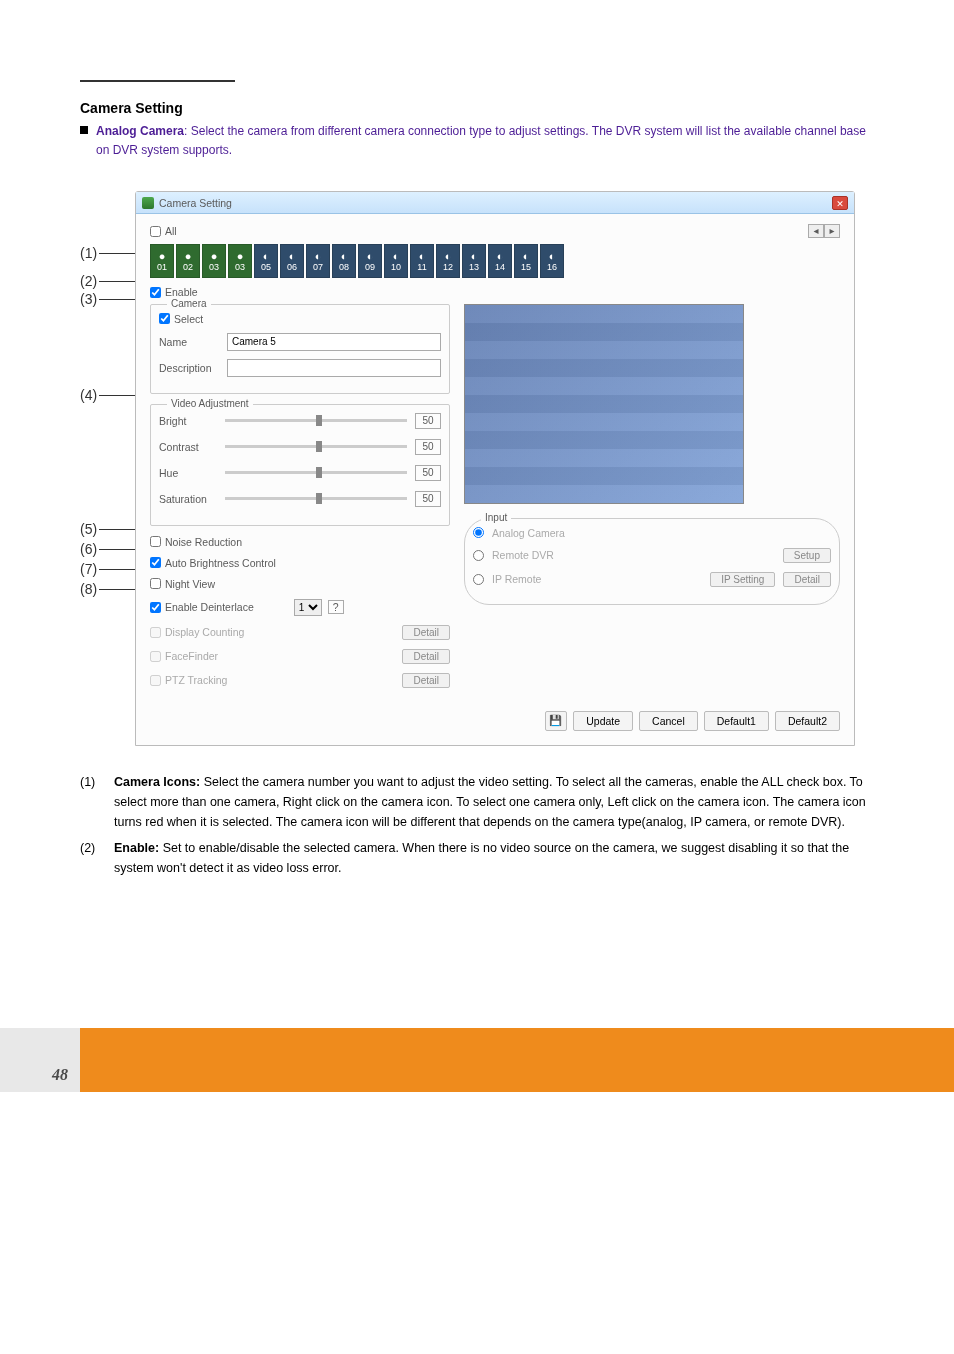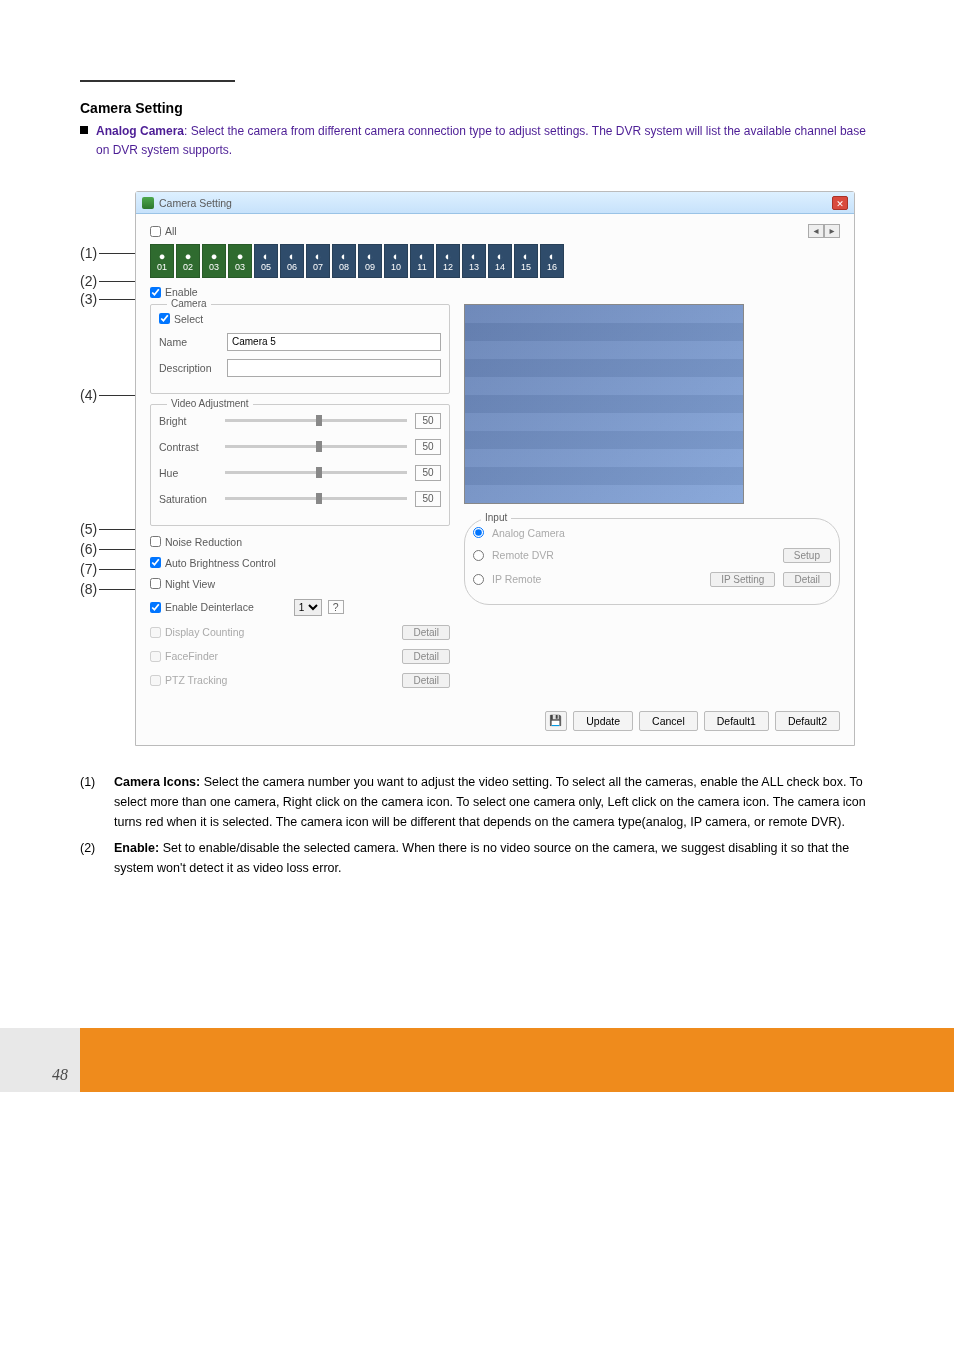--- a/index.html
+++ b/index.html
@@ -74,21 +74,21 @@
   
   .call { position: absolute; font-size: 14px; color: #333; display: flex; align-items: center; gap: 2px; }
   .call .line { height: 1px; background: #333; }
 
   .num-list { margin-top: 26px; }
   .num-list .item { display: flex; gap: 8px; font-size: 12.5px; line-height: 1.6; margin-bottom: 6px; }
   .num-list .num { width: 26px; flex-shrink: 0; }
   .num-list b { font-weight: bold; }
 
   .stripe { margin-top: 150px; display: flex; width: 100%; }
-  .stripe-l { width: 80px; height: 64px; background: #e8e8e8; display: flex; align-items: flex-end; justify-content: flex-end; padding: 8px 12px; font-style: italic; font-size: 16px; font-family: Georgia, serif; color: #4a4a4a; }
+  .stripe-l { width: 80px; height: 64px; background: #e8e8e8; display: flex; align-items: flex-end; justify-content: flex-end; padding: 8px 12px; font-style: italic; font-size: 16px; font-family: Georgia, serif; color: #4a4a4a; font-weight: bold; }
   .stripe-r { flex: 1; height: 64px; background: #ef8b1c; }
 </style>
 </head>
 <body>
 
 <div class="page">
   <div class="divider-line"></div>
   <div class="section-title">Camera Setting</div>
   <div class="bullet-row">
     <div class="bullet"></div>

